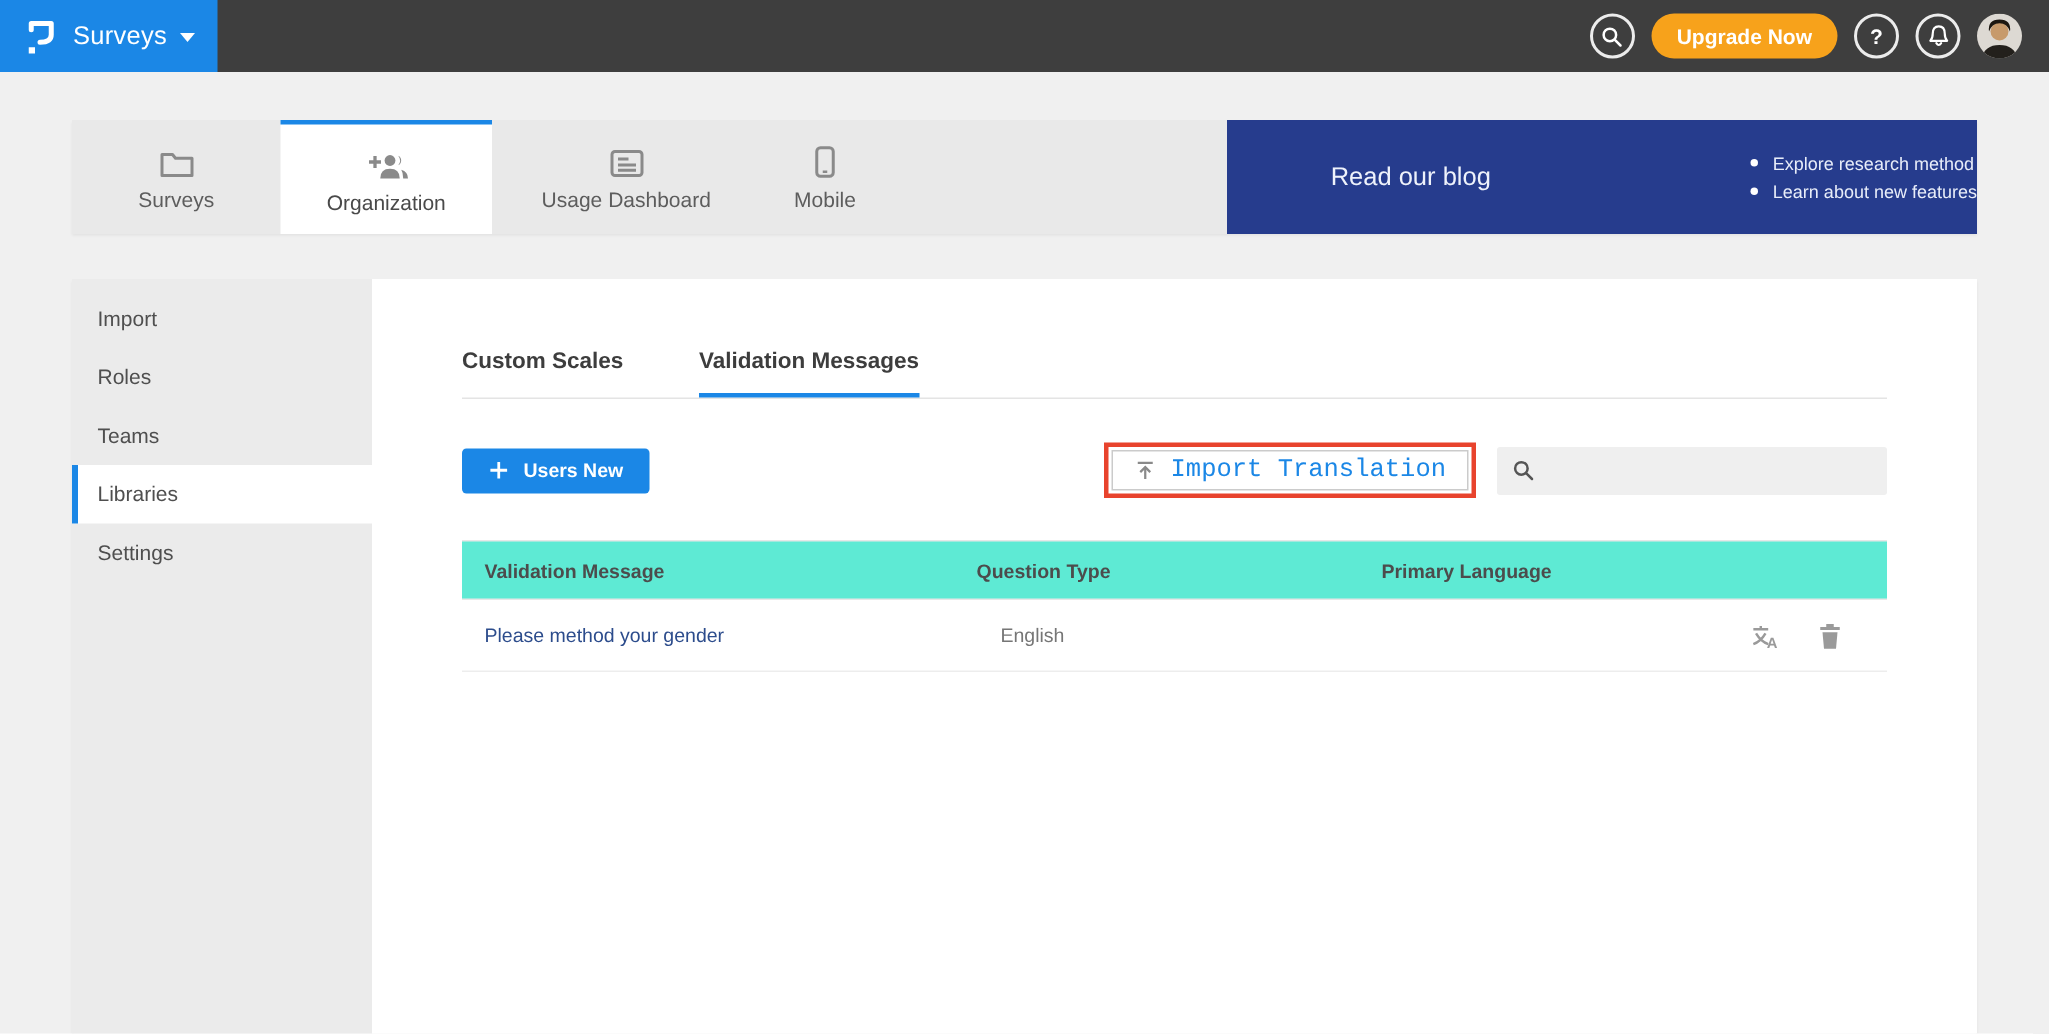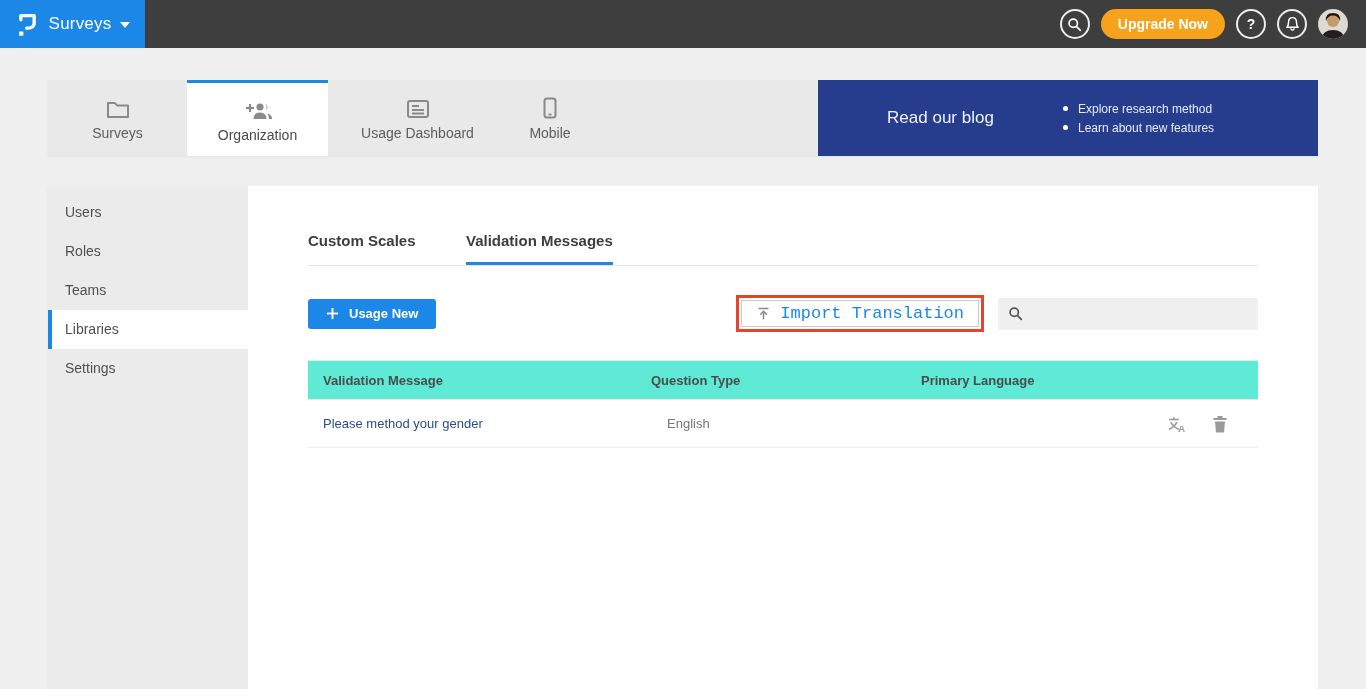--- a/index.html
+++ b/index.html
@@ -22,21 +22,21 @@
   .upgrade-btn { height:30px; padding:0 17px; border:none; border-radius:15px; background:#f7a21b; color:#fff; font-weight:bold; font-size:14px; font-family:inherit; cursor:pointer; }
   .avatar { width:30px; height:30px; border-radius:50%; overflow:hidden; cursor:pointer; }
 
   
   .nav-card { margin:32px 48px 0 48px; height:76px; display:flex; background:#e9e9e9; box-shadow:0 1px 2px rgba(0,0,0,.06); }
   .nav-tab { height:76px; display:flex; flex-direction:column; align-items:center; justify-content:center; gap:6px; cursor:pointer; color:#5d5d5d; font-size:14px; }
   .nav-tab:nth-child(1){ width:139px; } .nav-tab:nth-child(2){ width:141px; }
   .nav-tab:nth-child(3){ width:148px;padding-left:31px; } .nav-tab:nth-child(4){ width:148px; }
   .nav-tab.active { background:#fff; border-top:3px solid #1b87e6; padding-top:0; color:#4a4a4a; }
   .nav-tab .nicon { height:24px; display:flex; align-items:flex-end; }
-  .promo-panel { margin-left:auto; width:500px; height:76px; background:#263c8d; display:flex; align-items:center; cursor:pointer; }
+  .promo-panel { margin-left:auto; width:500px; height:76px; background:#263c8d; display:flex; align-items:center; cursor:pointer;justify-content:space-between; }
   .promo-title { flex:0 0 49%; text-align:center; color:#eef2fb; font-size:17px; }
   .promo-bullets { list-style:none; color:#e8edf9; font-size:12px; }
   .promo-bullets li { display:flex; align-items:center; gap:10px; margin:5px 0; }
   .bullet-dot { width:5px; height:5px; border-radius:50%; background:#fff; flex:0 0 5px; }
 
   
   .main-card { margin:30px 48px 0 48px; height:524px; background:#fff; display:flex; box-shadow:0 1px 2px rgba(0,0,0,.06); }
   .side-nav { flex:0 0 200px; background:#ebebeb; padding-top:7px; }
   .side-item { height:39px; line-height:39px; padding-left:17px; font-size:14px; color:#4f4f4f; cursor:pointer; }
   .side-item.active { background:#fff; border-left:4px solid #1b87e6; padding-left:13px; }
@@ -157,41 +157,41 @@
         <span class="bullet-dot"></span>
         <span>Learn about new features</span>
       </li>
     </ul>
   </div>
 </div>
 
 <div class="main-card">
 
   <div class="side-nav">
-    <div class="side-item">Users</div>
+    <div class="side-item">Import</div>
     <div class="side-item">Roles</div>
     <div class="side-item">Teams</div>
     <div class="side-item active">Libraries</div>
     <div class="side-item">Settings</div>
   </div>
 
   <div class="content">
 
     <div class="content-tabs">
       <span class="ctab">Custom Scales</span>
       <span class="ctab active">Validation Messages</span>
     </div>
 
     <div class="controls">
       <button class="btn-create">
         <svg width="13" height="13" viewBox="0 0 14 14">
           <line x1="7" y1="1" x2="7" y2="13" stroke="#fff" stroke-width="2"></line>
           <line x1="1" y1="7" x2="13" y2="7" stroke="#fff" stroke-width="2"></line>
         </svg>
-        <span>Usage New</span>
+        <span>Users New</span>
       </button>
 
       <div class="right-controls">
         <div class="highlight-box">
           <button class="btn-import">
             <svg width="15" height="15" viewBox="0 0 18 18">
               <line x1="3" y1="3" x2="15" y2="3" stroke="#8a8a8a" stroke-width="1.8"></line>
               <line x1="9" y1="16" x2="9" y2="7" stroke="#8a8a8a" stroke-width="1.8"></line>
               <path d="M5 10.5 L9 6.5 L13 10.5" fill="none" stroke="#8a8a8a" stroke-width="1.8"></path>
             </svg>

